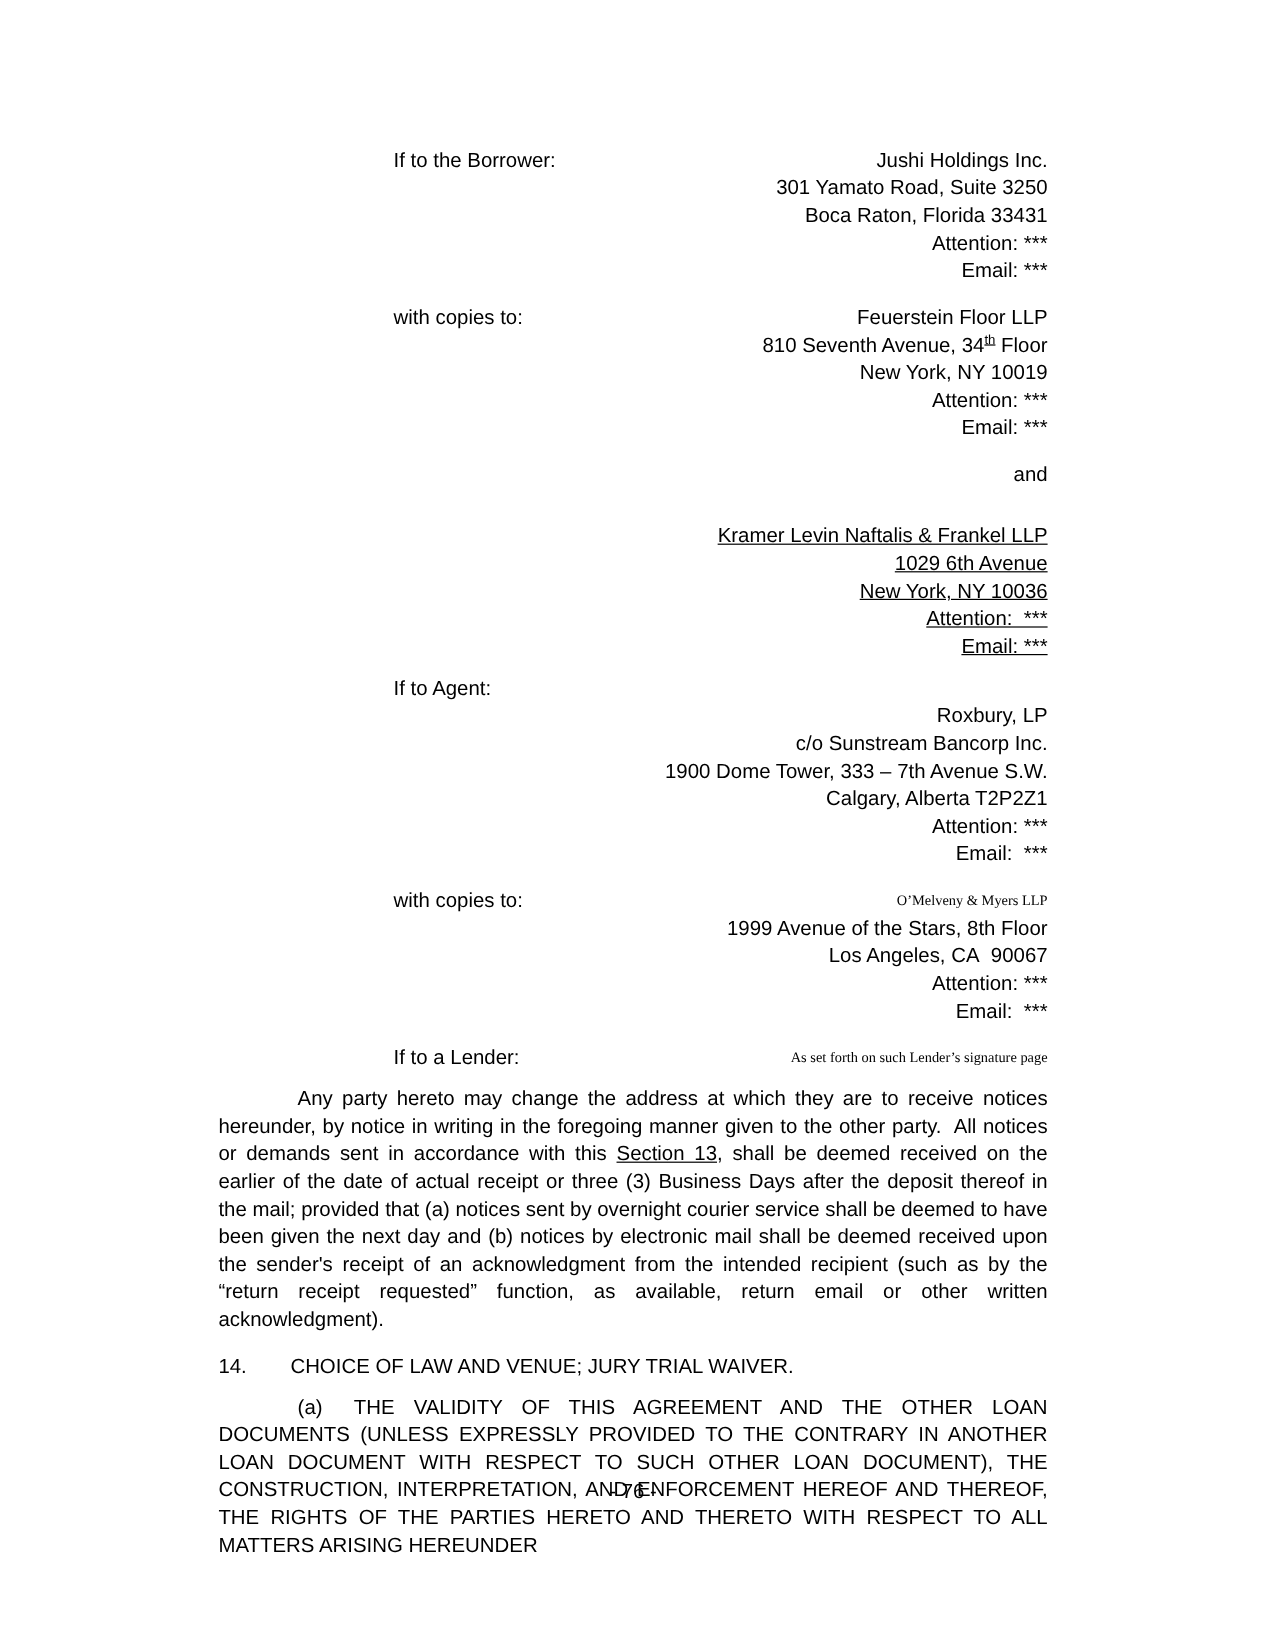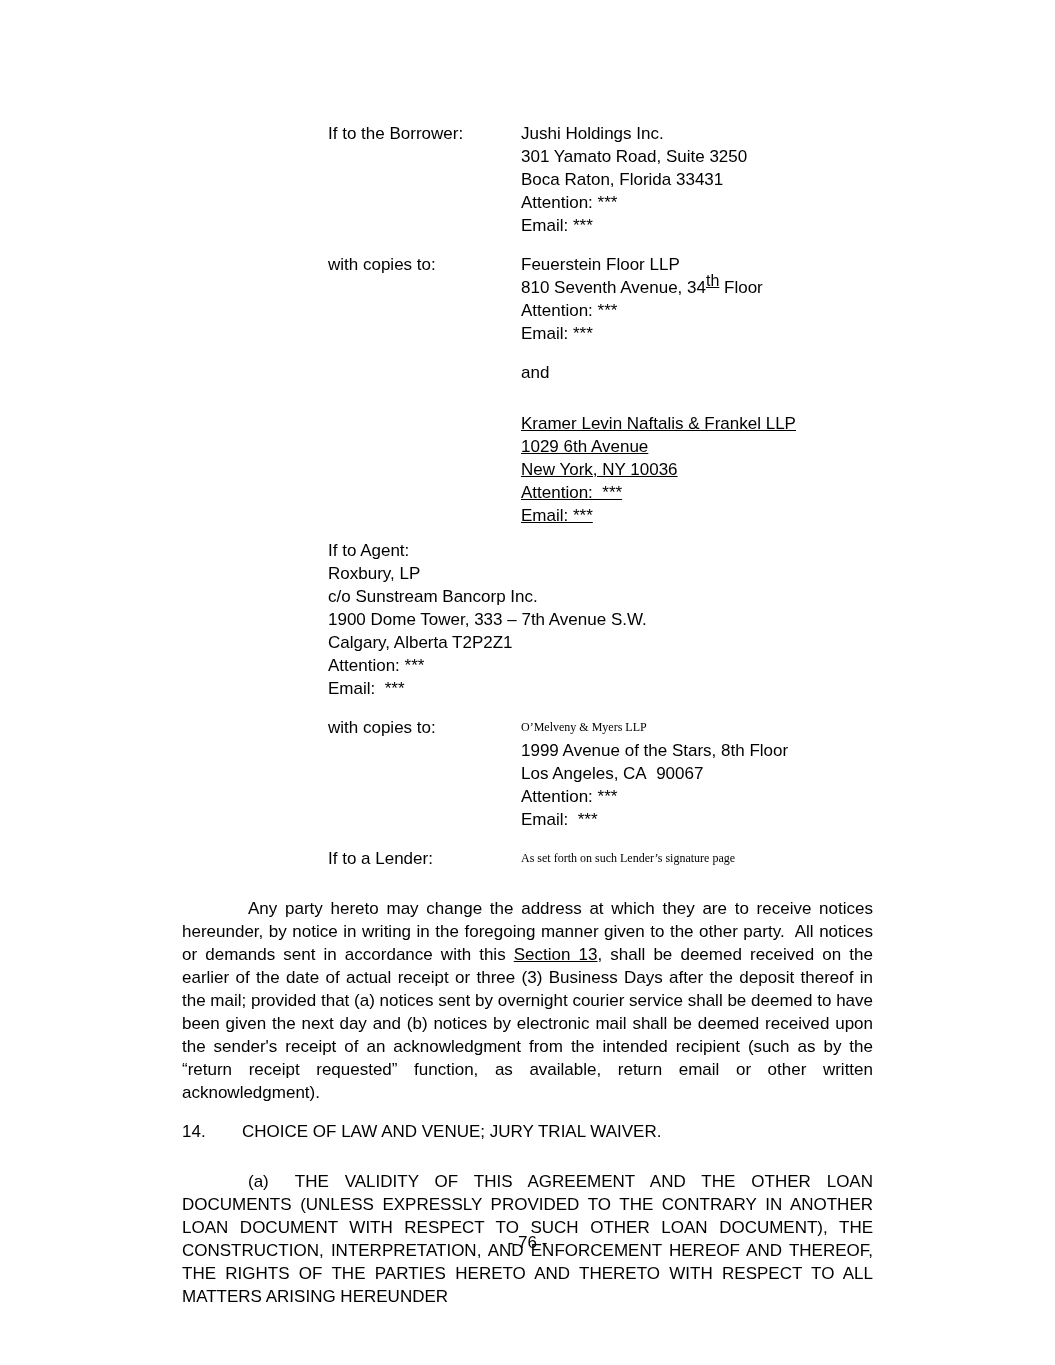--- a/index.html
+++ b/index.html
@@ -16,26 +16,26 @@
     box-sizing: border-box;
     padding: 122px 122px 0 122px;
     overflow: hidden;
   }
   .notice-table { margin-left: 146px; }
   .notice-row { display: flex; margin-top: 16px; }
   .notice-row:first-child { margin-top: 0; }
   .notice-row:nth-child(4) { margin-top: 28px; text-decoration: underline; }
   .notice-row:nth-child(5) { margin-top: 12px; flex-direction: column; }
   .notice-label { width: 193px; flex: none; }
-  .notice-value { flex: 1; }
+  .notice-value { flex: 1; text-align: right; }
   .notice-line { white-space: pre-wrap; }
   .serif { font-family: "Liberation Serif", serif; font-size: 12px; }
-  sup { font-size: 16px; line-height: 0; vertical-align: super; text-decoration: underline; }
+  sup { font-size: 11px; line-height: 0; vertical-align: super; text-decoration: underline; }
   p.body-para {
-    margin: 27px 0 0 0;
+    margin: 11px 0 0 0;
     text-align: justify;
     text-indent: 66px;
   }
   .underline { text-decoration: underline; }
   p.section-heading { margin: 16px 0 0 0; }
   .sec-num { display: inline-block; width: 60px; }
   .tab-gap { display: inline-block; width: 26px; }
   .page-footer {
     position: absolute;
     top: 1231px;
@@ -58,20 +58,21 @@
           <div class="notice-line">Boca Raton, Florida 33431</div>
           <div class="notice-line">Attention: ***</div>
           <div class="notice-line">Email: ***</div>
         </div>
       </div>
       <div class="notice-row">
         <div class="notice-label">with copies to:</div>
         <div class="notice-value">
           <div class="notice-line">Feuerstein Floor LLP</div>
           <div class="notice-line">810 Seventh Avenue, 34<sup>th</sup> Floor</div>
+          <div class="notice-line">New York, NY 10019</div>
           <div class="notice-line">Attention: ***</div>
           <div class="notice-line">Email: ***</div>
         </div>
       </div>
       <div class="notice-row">
         <div class="notice-label"></div>
         <div class="notice-value">
           <div class="notice-line">and</div>
         </div>
       </div>

